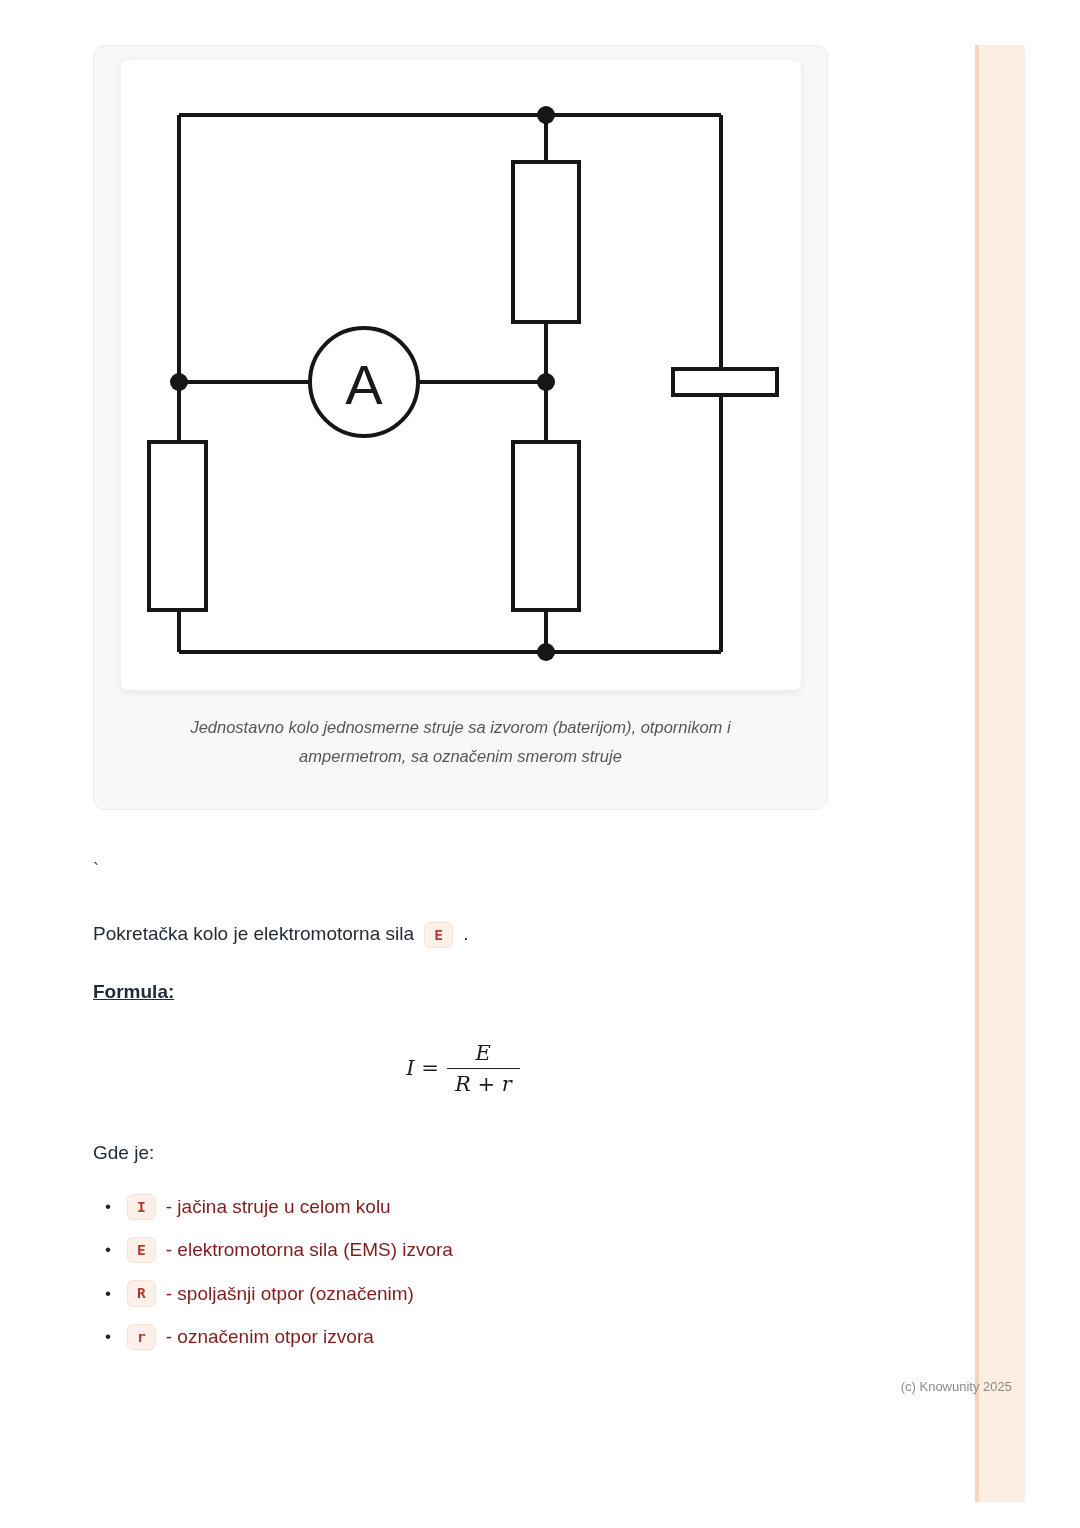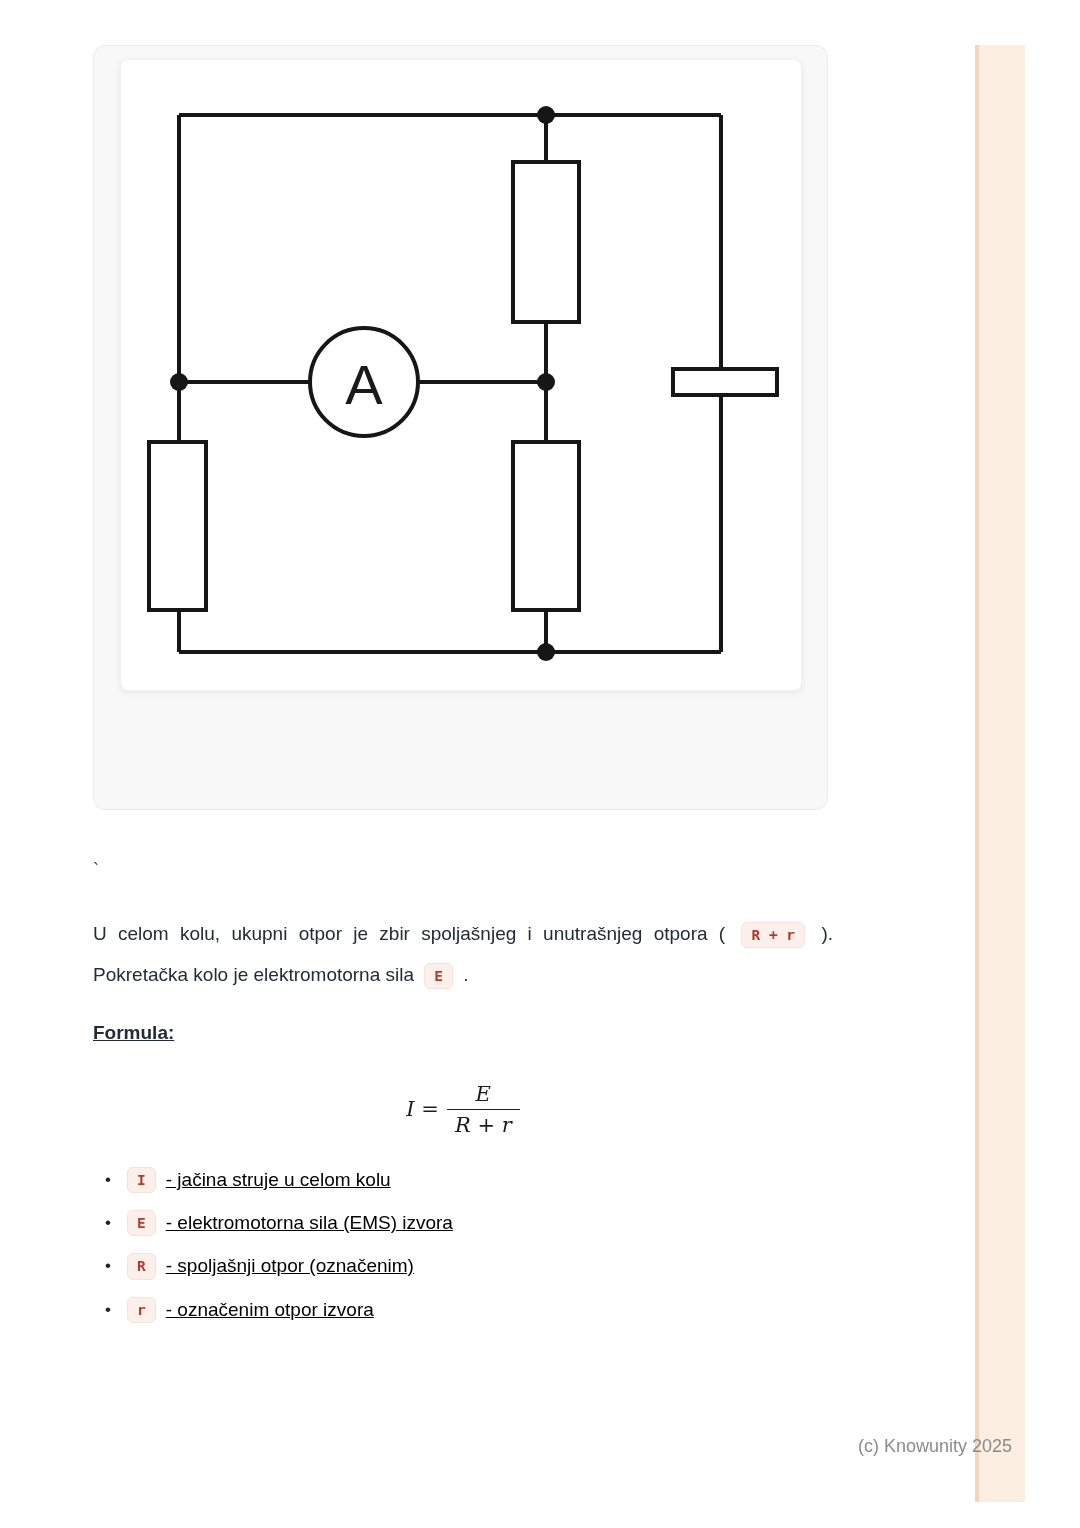--- a/index.html
+++ b/index.html
@@ -148,38 +148,38 @@
     align-items: center;
     margin-bottom: 17px;
     font-size: 19px;
   }
   .where-item .bullet {
     width: 22px;
     color: #222222;
     font-size: 17px;
   }
   .where-item .code-badge { margin: 0 10px 0 0; }
-  .where-item .desc { color: #000000; text-decoration: underline; }
+  .where-item .desc { color: #7f1d1d; }
 
   
   .stripe {
     position: absolute;
     left: 975px;
     top: 45px;
     width: 50px;
     height: 1457px;
     box-sizing: border-box;
     background: var(--stripe, #fceee0);
     border-left: 4px solid var(--stripe-edge, #f4d5bb);
   }
   .footer {
     position: absolute;
-    top: 1436px;
+    top: 1379px;
     right: 68px;
-    font-size: 18px;
+    font-size: 13px;
     color: #8b8b8b;
     z-index: 2;
   }
 </style>
 </head>
 <body>
 
 <div class="stripe"></div>
 <div class="footer">(c) Knowunity 2025</div>
 
@@ -203,43 +203,43 @@
         <circle class="comp" cx="243" cy="322" r="54"></circle>
         <text class="ammeter-text" x="243" y="324" text-anchor="middle" dominant-baseline="central">A</text>
         <g fill="#161616">
           <circle cx="425" cy="55" r="9"></circle>
           <circle cx="58" cy="322" r="9"></circle>
           <circle cx="425" cy="322" r="9"></circle>
           <circle cx="425" cy="592" r="9"></circle>
         </g>
       </svg>
     </div>
+    <div class="caption">
+      <span class="cap-line">Jednostavno kolo jednosmerne struje sa izvorom (baterijom), otpornikom i</span>
+      <span class="cap-line">ampermetrom, sa označenim smerom struje</span>
+    </div>
   </div>
 
   <div class="stray">`</div>
 
   <p class="intro">
-    <span class="jline">
-      <span>U celom kolu, ukupni otpor je zbir spoljašnjeg i unutrašnjeg otpora (</span>
-      <span class="code-badge">R + r</span>
-      <span>).</span>
-    </span>
     <span class="nline">
       <span>Pokretačka kolo je elektromotorna sila</span>
       <span class="code-badge">E</span>
       <span>.</span>
     </span>
   </p>
 
   <p class="formula-heading">Formula:</p>
 
   <div class="formula">
     <span class="lhs">I =</span><span class="fraction"><span class="num">E</span><span class="den">R + r</span></span>
   </div>
 
+  <p class="where-heading">Gde je:</p>
 
   <ul class="where-list">
     <li class="where-item">
       <span class="bullet">•</span>
       <span class="code-badge">I</span>
       <span class="desc">- jačina struje u celom kolu</span>
     </li>
     <li class="where-item">
       <span class="bullet">•</span>
       <span class="code-badge">E</span>

